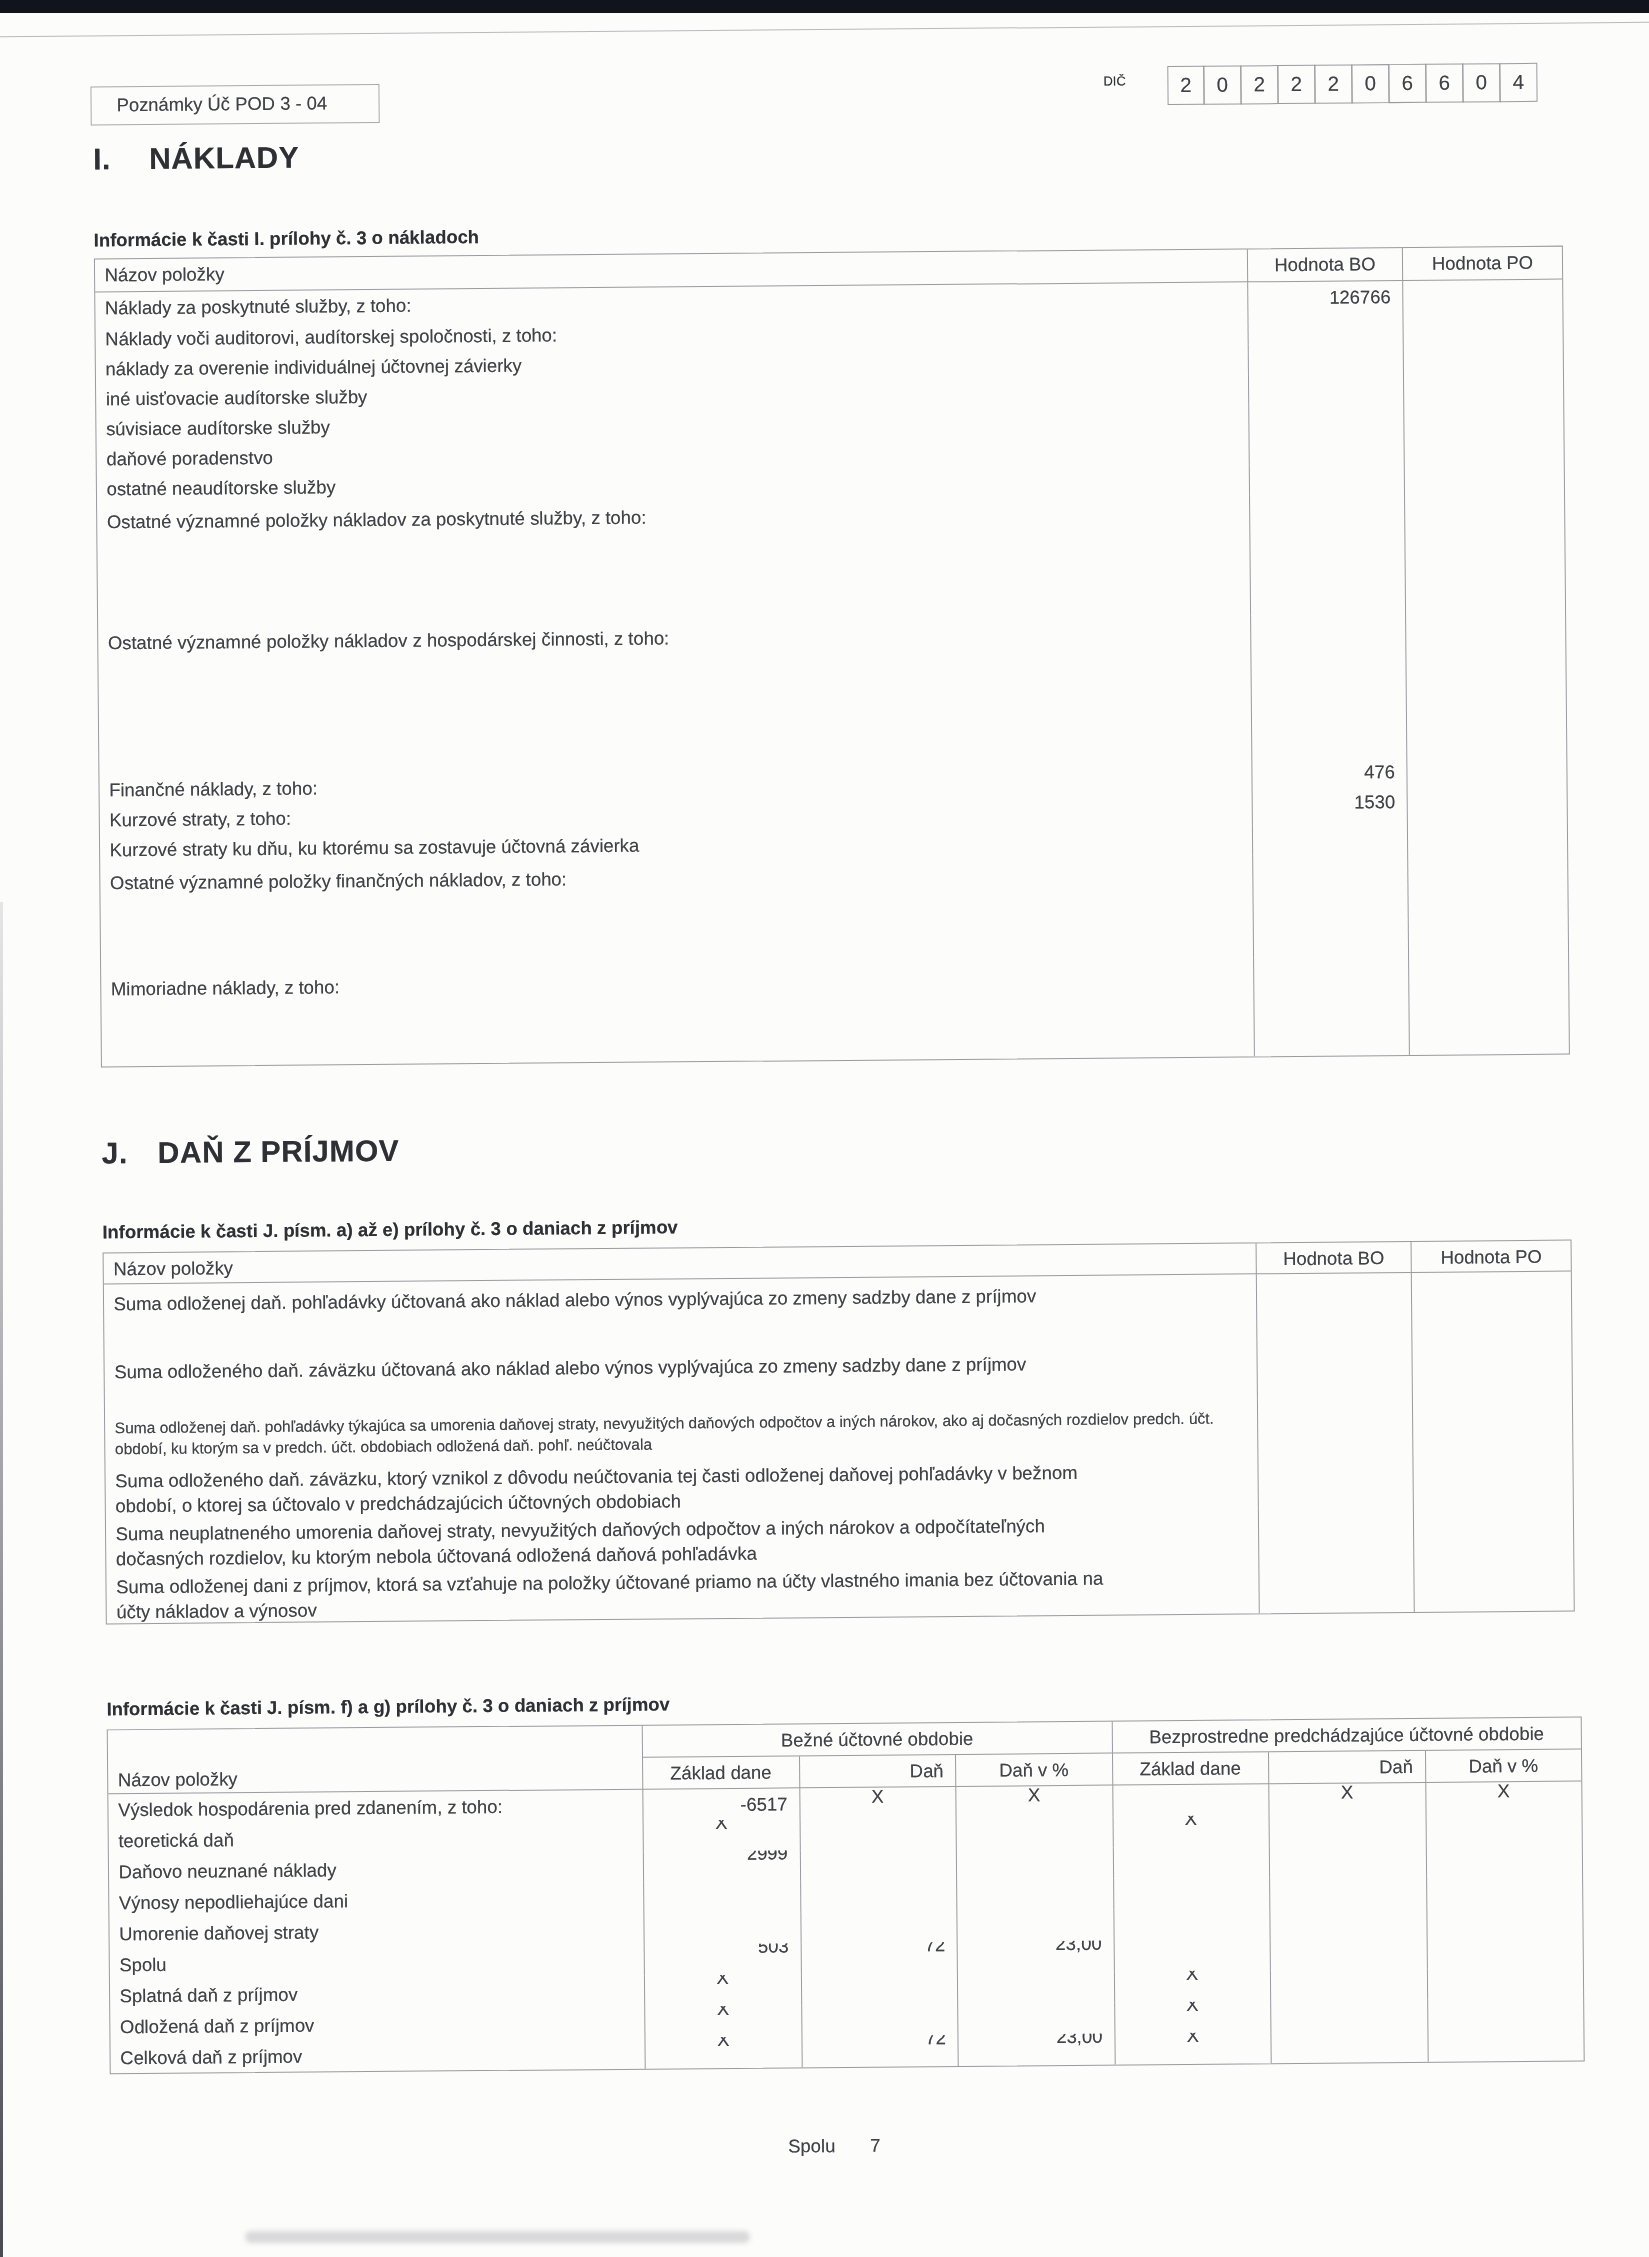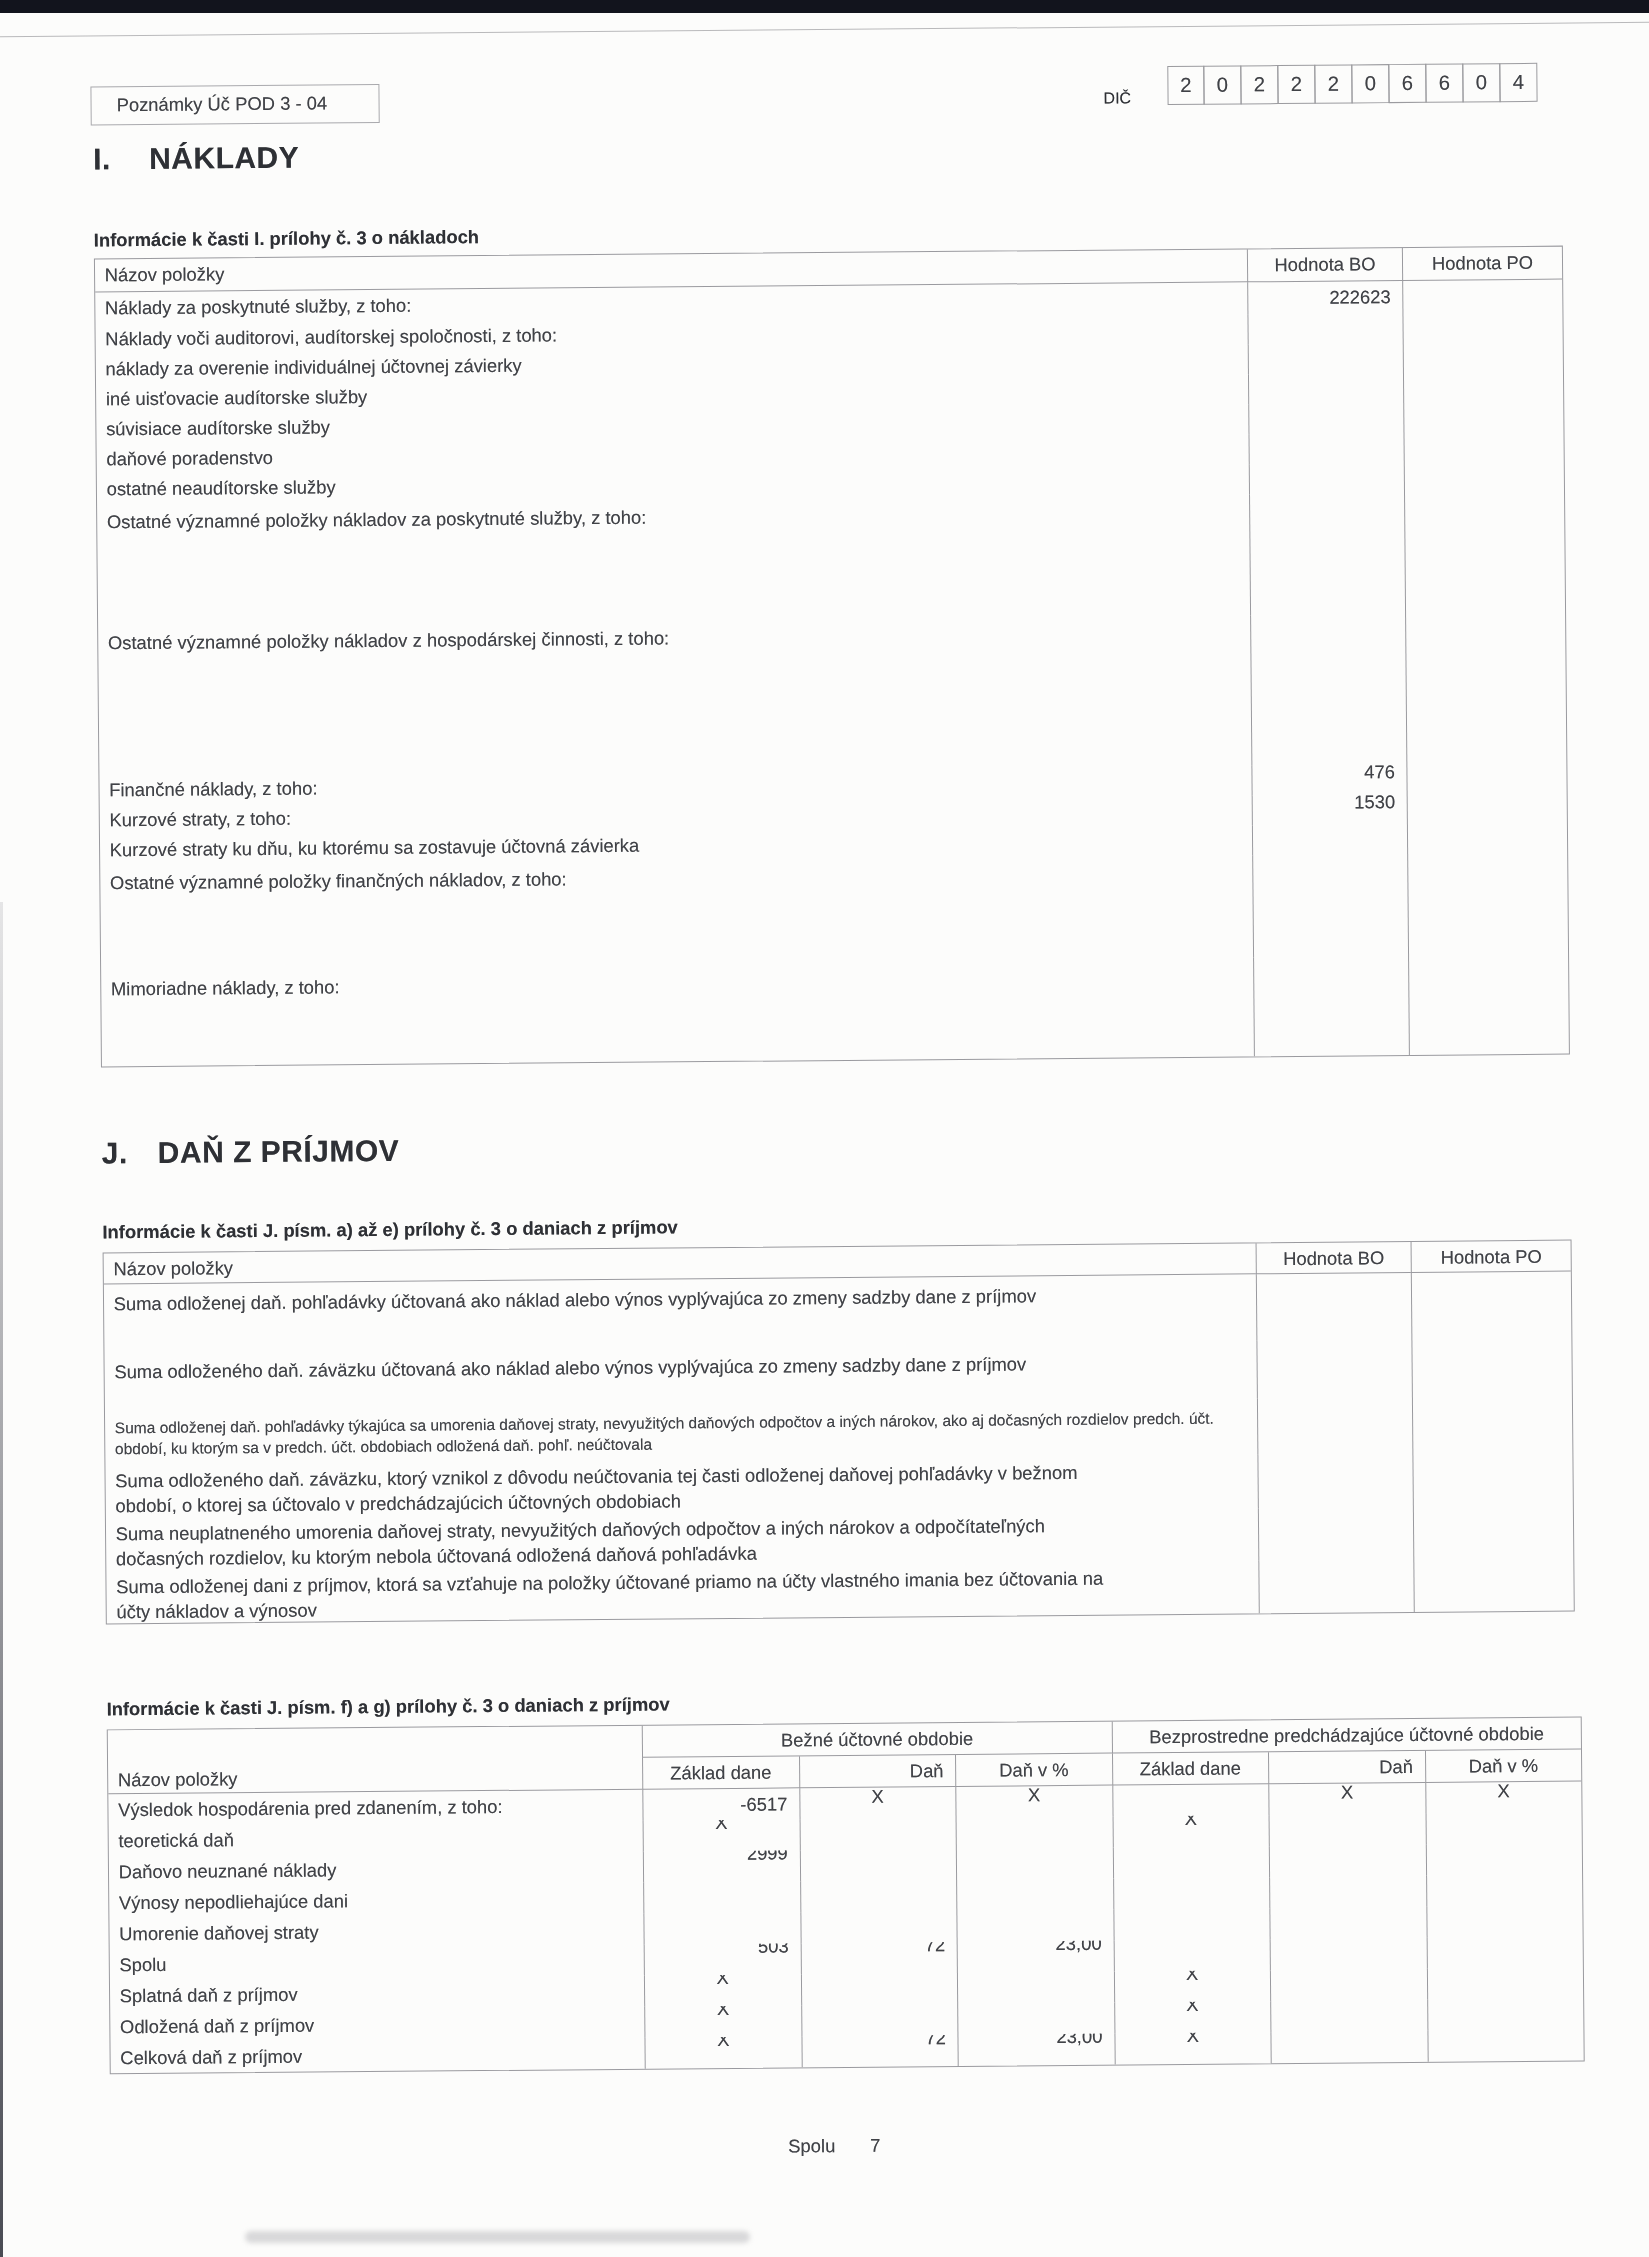--- a/index.html
+++ b/index.html
@@ -18,21 +18,21 @@
   .smudge{position:absolute;left:245px;top:2231px;width:505px;height:11.6px;background:#97979d;
           opacity:.35;filter:blur(2.9px);border-radius:7.8px;}
   
   .paper{position:absolute;left:0;top:0;width:1650px;height:2257px;
          transform:rotate(-0.5deg);transform-origin:835px 1067px;
          text-shadow:0 0 0.5px rgba(63,65,70,.5);}
   .paper-edge{position:absolute;left:-11.6px;top:29px;width:1673px;border-top:1.5px solid #b9b9bb;}
 
   .formbox{position:absolute;left:99px;top:80px;width:289px;height:39px;border:1.5px solid #a9a9ad;
            box-sizing:border-box;font-size:18.4px;line-height:35px;padding-left:25px;color:var(--ink);}
-  .dic-label{position:absolute;left:1112px;top:92px;font-size:16px;color:var(--ink-dark);text-align:center;}
+  .dic-label{position:absolute;left:1112px;top:76px;font-size:13px;color:var(--ink-dark);text-align:center;}
   .dic-grid{position:absolute;left:1176px;top:69px;display:grid;grid-template-columns:repeat(10,37px);}
   .dic-cell{height:39px;border:1px solid #9b9b9f;margin-left:-1px;box-sizing:border-box;
             text-align:center;font-size:20.4px;line-height:37px;color:var(--ink);}
   .dic-cell:first-child{margin-left:0;}
 
   .h1{position:absolute;left:101px;font-size:30px;font-weight:bold;color:var(--ink-dark);letter-spacing:0.5px;}
   .h1 .secnum{display:inline-block;width:56px;}
   .sub{position:absolute;left:101px;font-size:18.4px;font-weight:bold;color:var(--ink-dark);}
 
   .tbl{position:absolute;display:grid;border:1px solid var(--line);box-sizing:border-box;
@@ -103,21 +103,21 @@
       <span class="secnum">I.</span><span>NÁKLADY</span>
     </div>
     <div class="sub" style="top:223px;">Informácie k časti I. prílohy č. 3 o nákladoch</div>
 
     <div class="tbl t1">
       <div class="cell name hdr h34">Názov položky</div>
       <div class="cell vcell hdr h34 center">Hodnota BO</div>
       <div class="cell vcell hdr h34 center">Hodnota PO</div>
 
       <div class="cell name h33">Náklady za poskytnuté služby, z toho:</div>
-      <div class="cell vcell rnum h33"><span>222623</span></div>
+      <div class="cell vcell rnum h33"><span>126766</span></div>
       <div class="cell vcell h33"></div>
 
       <div class="cell name h31">Náklady voči auditorovi, audítorskej spoločnosti, z toho:</div>
       <div class="cell vcell h31"></div>
       <div class="cell vcell h31"></div>
 
       <div class="cell name h31">náklady za overenie individuálnej účtovnej závierky</div>
       <div class="cell vcell h31"></div>
       <div class="cell vcell h31"></div>
 

